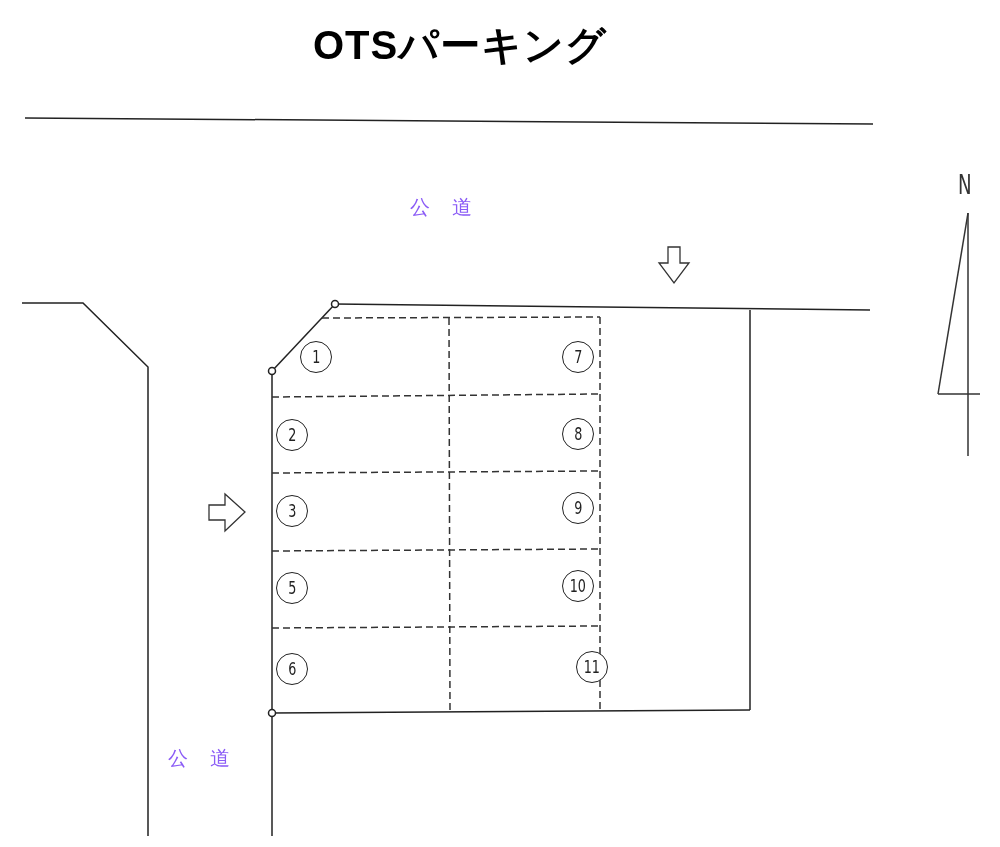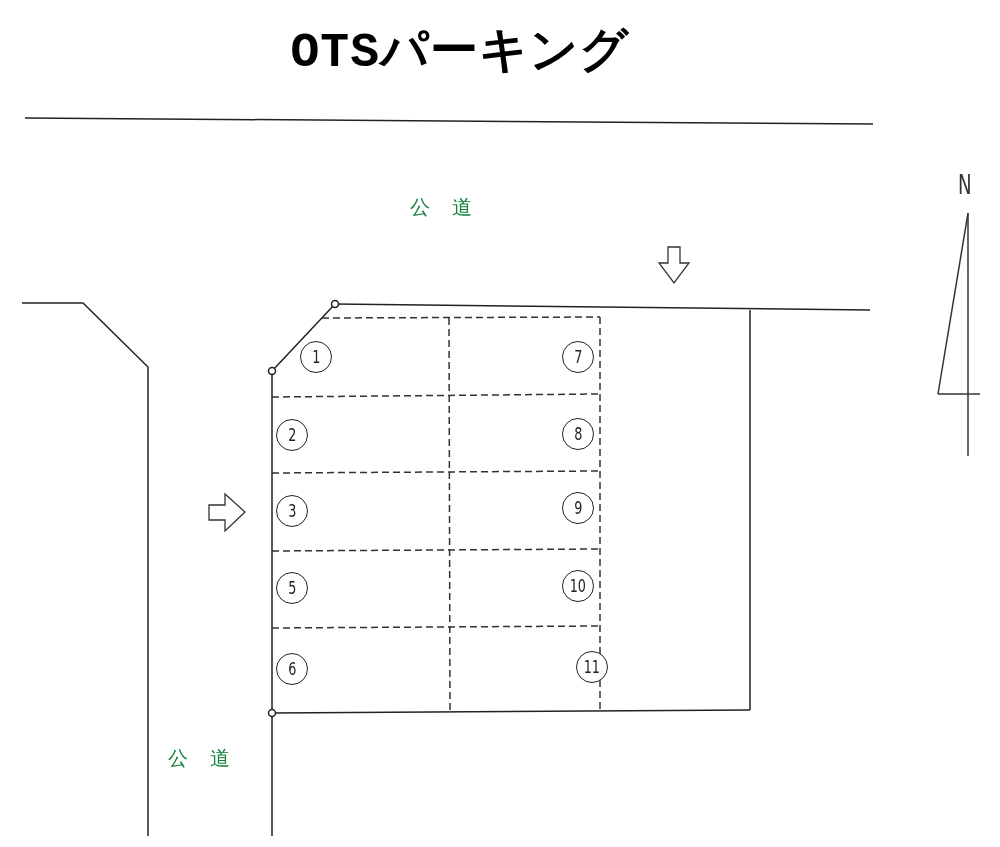--- a/index.html
+++ b/index.html
@@ -1,23 +1,23 @@
 <!DOCTYPE html>
 <html><head>
 <meta charset="utf-8">
 <style>
   html, body { margin: 0; padding: 0; background: #ffffff; }
   body { width: 1000px; height: 847px; position: relative; overflow: hidden;
          font-family: "DejaVu Sans", sans-serif; color: #111; }
   .title { position: absolute; left: 0; top: 18px; width: 920px; text-align: center;
-           font-family: Liberation Mono, monospace; font-weight: bold; font-size: 48px;
+           font-family: Liberation Sans, sans-serif; font-weight: bold; font-size: 40px;
            letter-spacing: 1px; color: #000; }
   svg { position: absolute; left: 0; top: 0; }
   .road-label { position: absolute; font-family: "DejaVu Sans", sans-serif; font-size: 20px;
-                color: #15803d; letter-spacing: 22px; }
+                color: #8b5cf6; letter-spacing: 22px; }
   .north { position: absolute; left: 958px; top: 170px; font-family: "DejaVu Sans", sans-serif;
            font-size: 26px; color: #333; transform: scaleX(0.7); transform-origin: left top; }
   .slot-num { position: absolute; width: 32px; height: 32px; border: 1.5px solid #222;
               border-radius: 50%; box-sizing: border-box; display: flex; align-items: center;
               justify-content: center; font-family: "DejaVu Sans", sans-serif; font-size: 17px;
               color: #222; background: #fff; }
   .slot-num span { display: inline-block; transform: scaleX(0.75); }
 </style>
 </head>
 <body>

